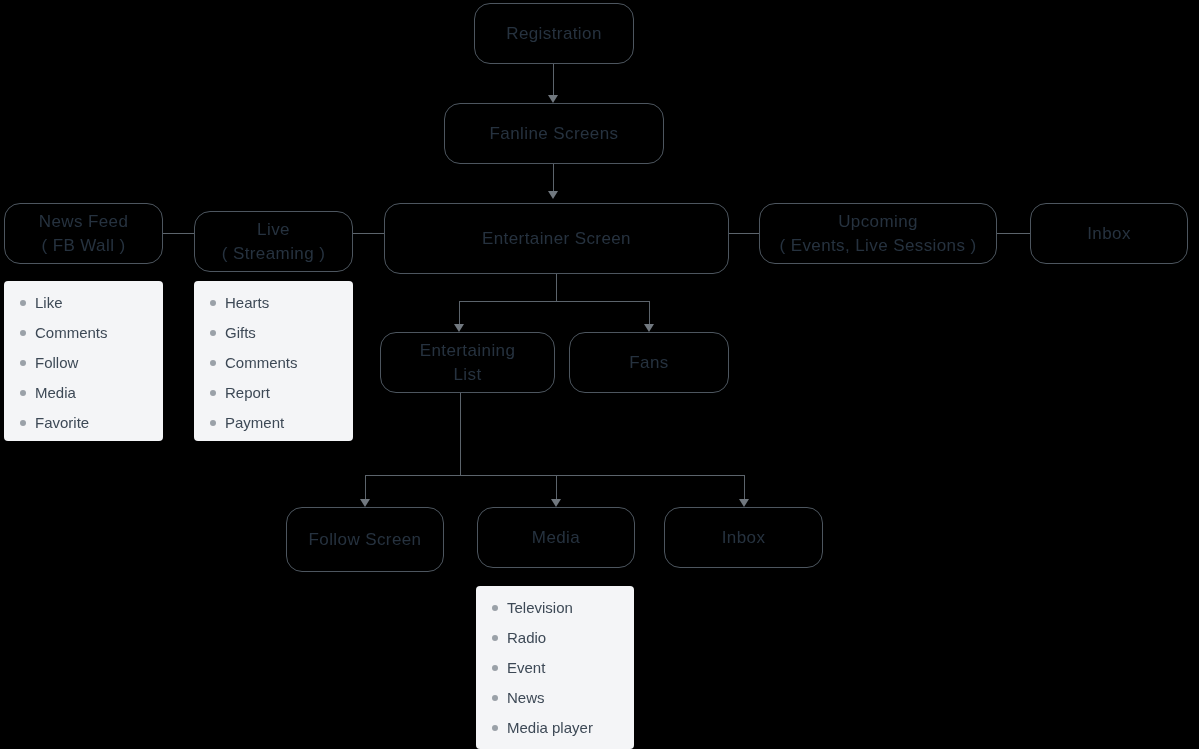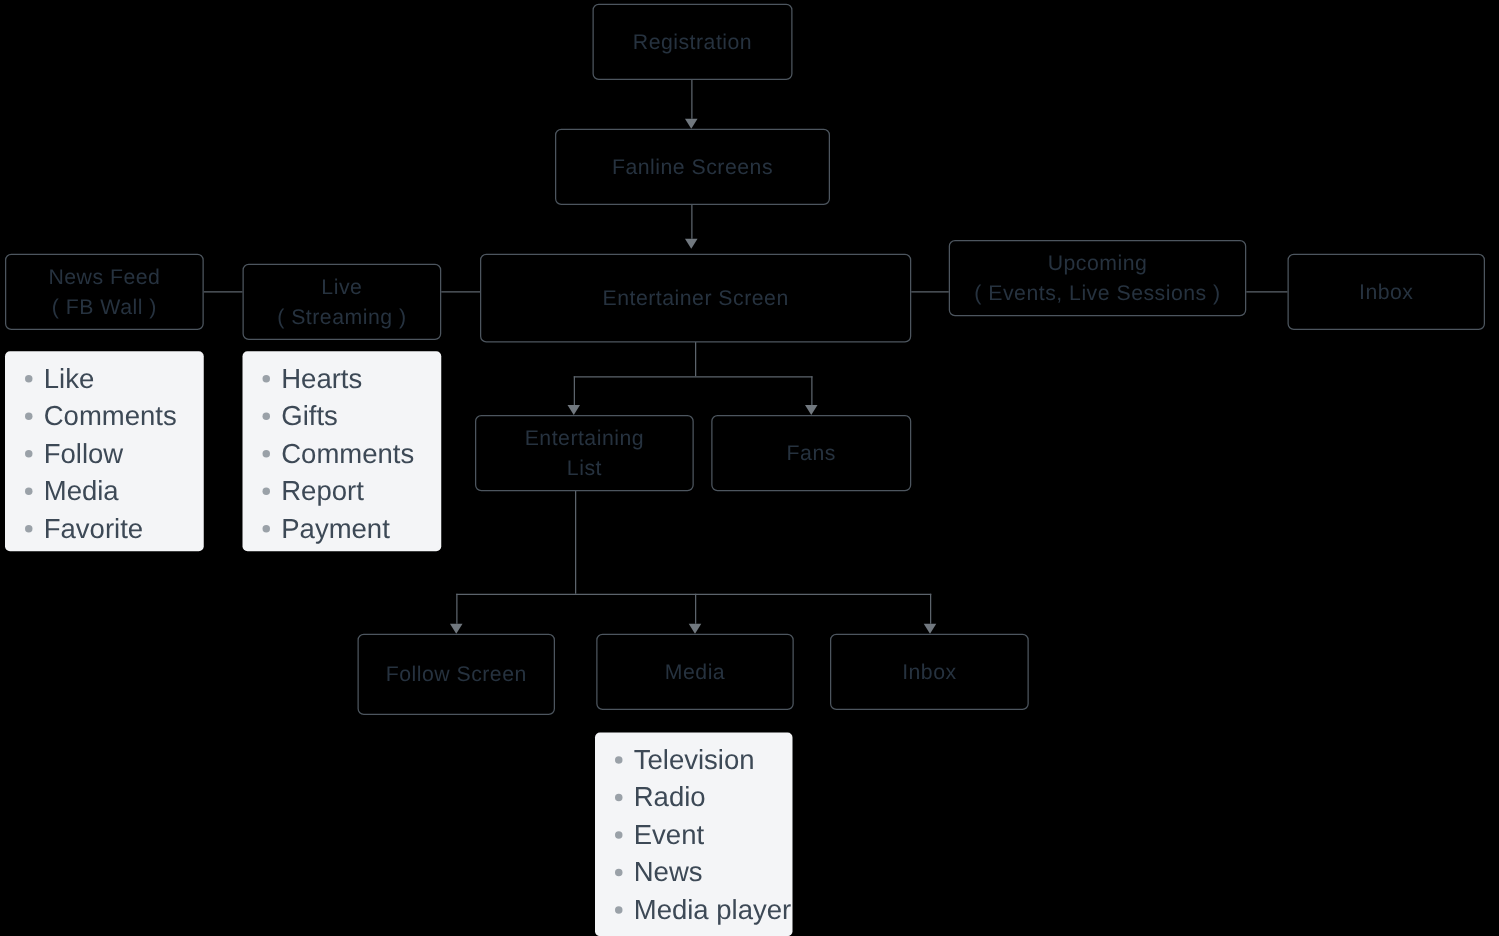--- a/index.html
+++ b/index.html
@@ -20,21 +20,21 @@
   .canvas {
     position: relative;
     width: 1199px;
     height: 749px;
     background: var(--background);
     overflow: hidden;
   }
   .node {
     position: absolute;
     border: 1px solid var(--node-border);
-    border-radius: 5px;
+    border-radius: 16px;
     background: var(--background);
     color: var(--node-text);
     font-size: 17px;
     letter-spacing: 0.4px;
     display: flex;
     flex-direction: column;
     align-items: center;
     justify-content: center;
     text-align: center;
     line-height: 24px;
@@ -63,21 +63,21 @@
     border-radius: 4px;
     list-style: none;
     padding: 7px 8px 7px 0;
   }
   .feature-list li {
     position: relative;
     height: 30px;
     line-height: 30px;
     padding-left: 31px;
     color: var(--list-text);
-    font-size: 22px;
+    font-size: 15px;
     white-space: nowrap;
   }
   .feature-list li::before {
     content: "";
     position: absolute;
     left: 16px;
     top: 12px;
     width: 6px;
     height: 6px;
     border-radius: 50%;
@@ -131,21 +131,21 @@
 
   <div class="node" style="left:194px;top:211px;width:159px;height:61px">
     <span>Live</span>
     <span>( Streaming )</span>
   </div>
 
   <div class="node" style="left:384px;top:203px;width:345px;height:71px">
     <span>Entertainer Screen</span>
   </div>
 
-  <div class="node" style="left:759px;top:192px;width:238px;height:61px">
+  <div class="node" style="left:759px;top:203px;width:238px;height:61px">
     <span>Upcoming</span>
     <span>( Events, Live Sessions )</span>
   </div>
 
   <div class="node" style="left:1030px;top:203px;width:158px;height:61px">
     <span>Inbox</span>
   </div>
 
   <div class="node" style="left:380px;top:332px;width:175px;height:61px">
     <span>Entertaining</span>

